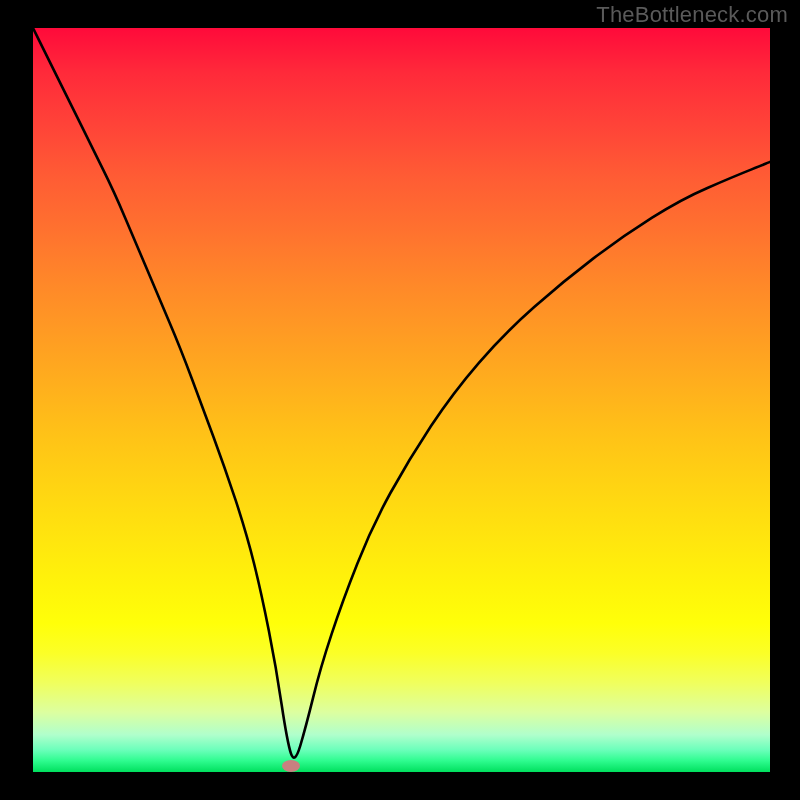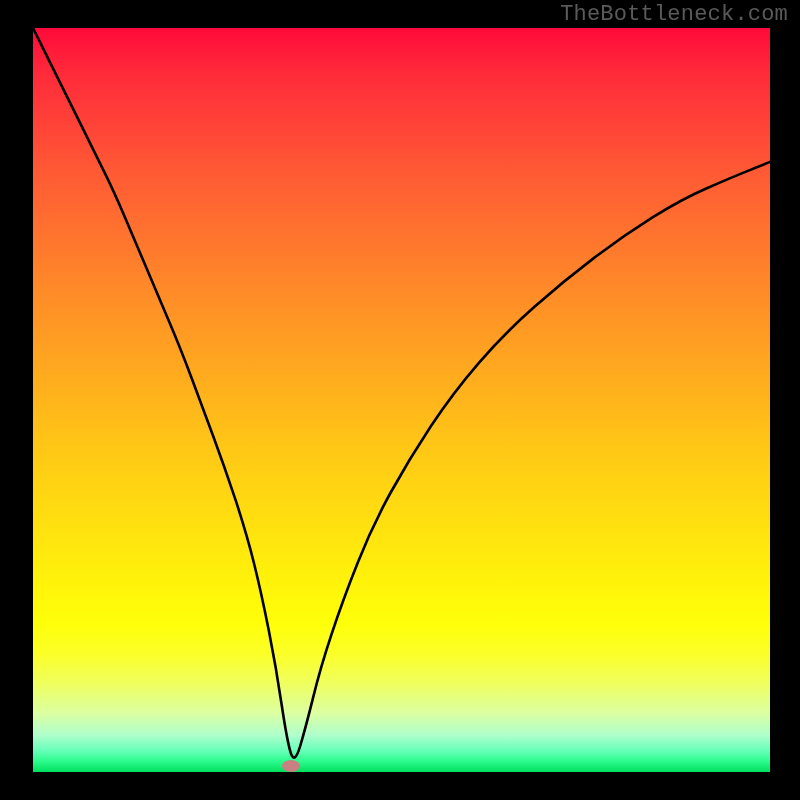--- a/index.html
+++ b/index.html
@@ -13,21 +13,20 @@
   }
   .watermark {
     position: absolute;
     top: 2px;
     right: 12px;
     color: #5a5a5a;
     font-size: 22px;
     font-weight: 500;
     letter-spacing: 0.2px;
     z-index: 10;
-    font-family: Liberation Mono, monospace;
   }
   .plot-area {
     position: absolute;
     left: 33px;
     top: 28px;
     width: 737px;
     height: 744px;
   }
   .gradient-bg {
     position: absolute;

